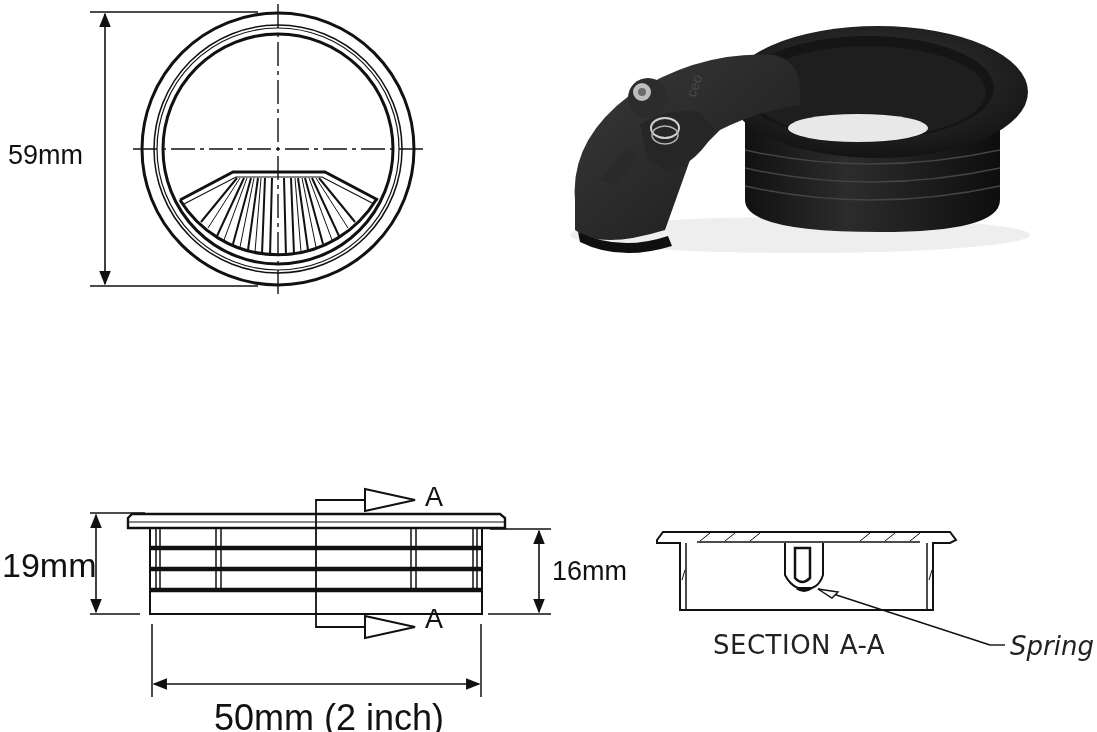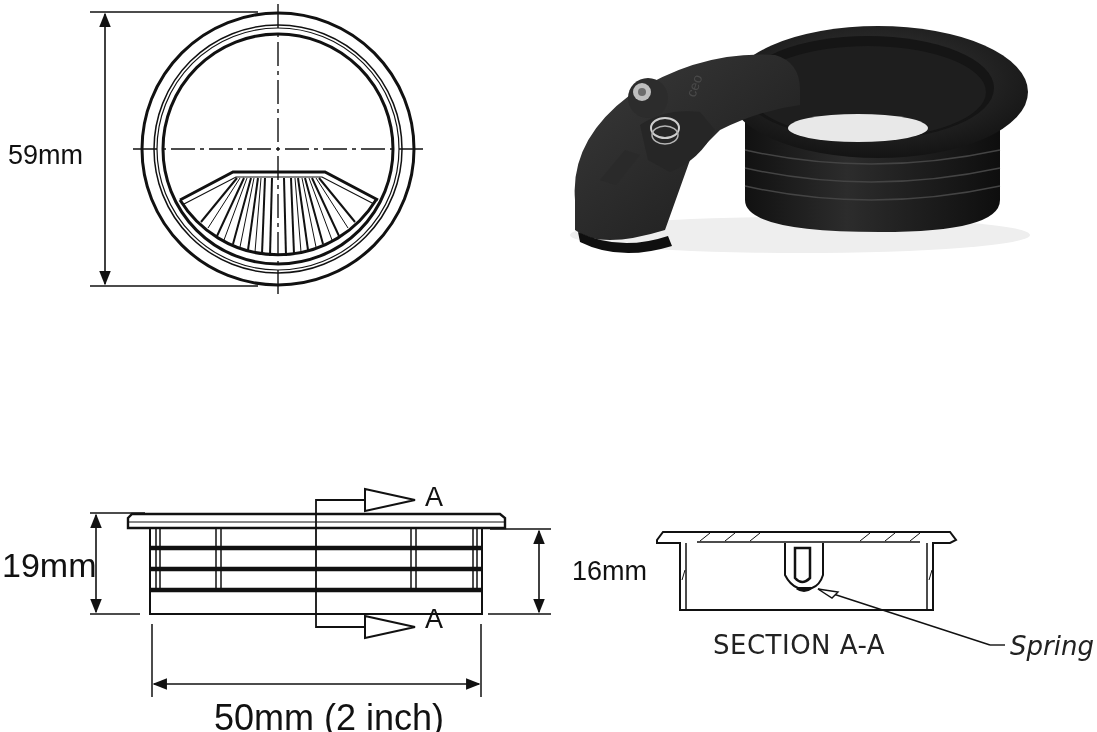--- a/index.html
+++ b/index.html
@@ -1,21 +1,21 @@
 <!DOCTYPE html>
 <html><head>
 <meta charset="utf-8">
 <style>
   html, body { margin:0; padding:0; background:#ffffff; }
   body { width:1097px; height:732px; position:relative; overflow:hidden; font-family:"Liberation Sans", sans-serif; }
   .layer { position:absolute; left:0; top:0; width:1097px; height:732px; }
   .lbl { position:absolute; color:#111; white-space:nowrap; line-height:1; }
   .dim-59 { left:8px; top:142px; font-size:27px; }
   .dim-19 { left:2px; top:548px; font-size:34px; }
-  .dim-16 { left:572px; top:558px; font-size:27px; }
+  .dim-16 { left:552px; top:558px; font-size:27px; }
   .dim-50 { left:214px; top:700px; font-size:36px; }
   .secA1 { left:425px; top:484px; font-size:27px; }
   .secA2 { left:425px; top:606px; font-size:27px; }
   .section-title { left:713px; top:632px; font-size:26px; letter-spacing:0.5px; font-family:"DejaVu Sans", sans-serif; font-weight:normal; color:#222; }
   .spring { left:1010px; top:633px; font-size:26px; color:#222; font-family:"DejaVu Sans", sans-serif;font-style:italic; }
 </style>
 </head>
 <body>
 
 <svg class="layer" viewBox="0 0 1097 732" xmlns="http://www.w3.org/2000/svg">

